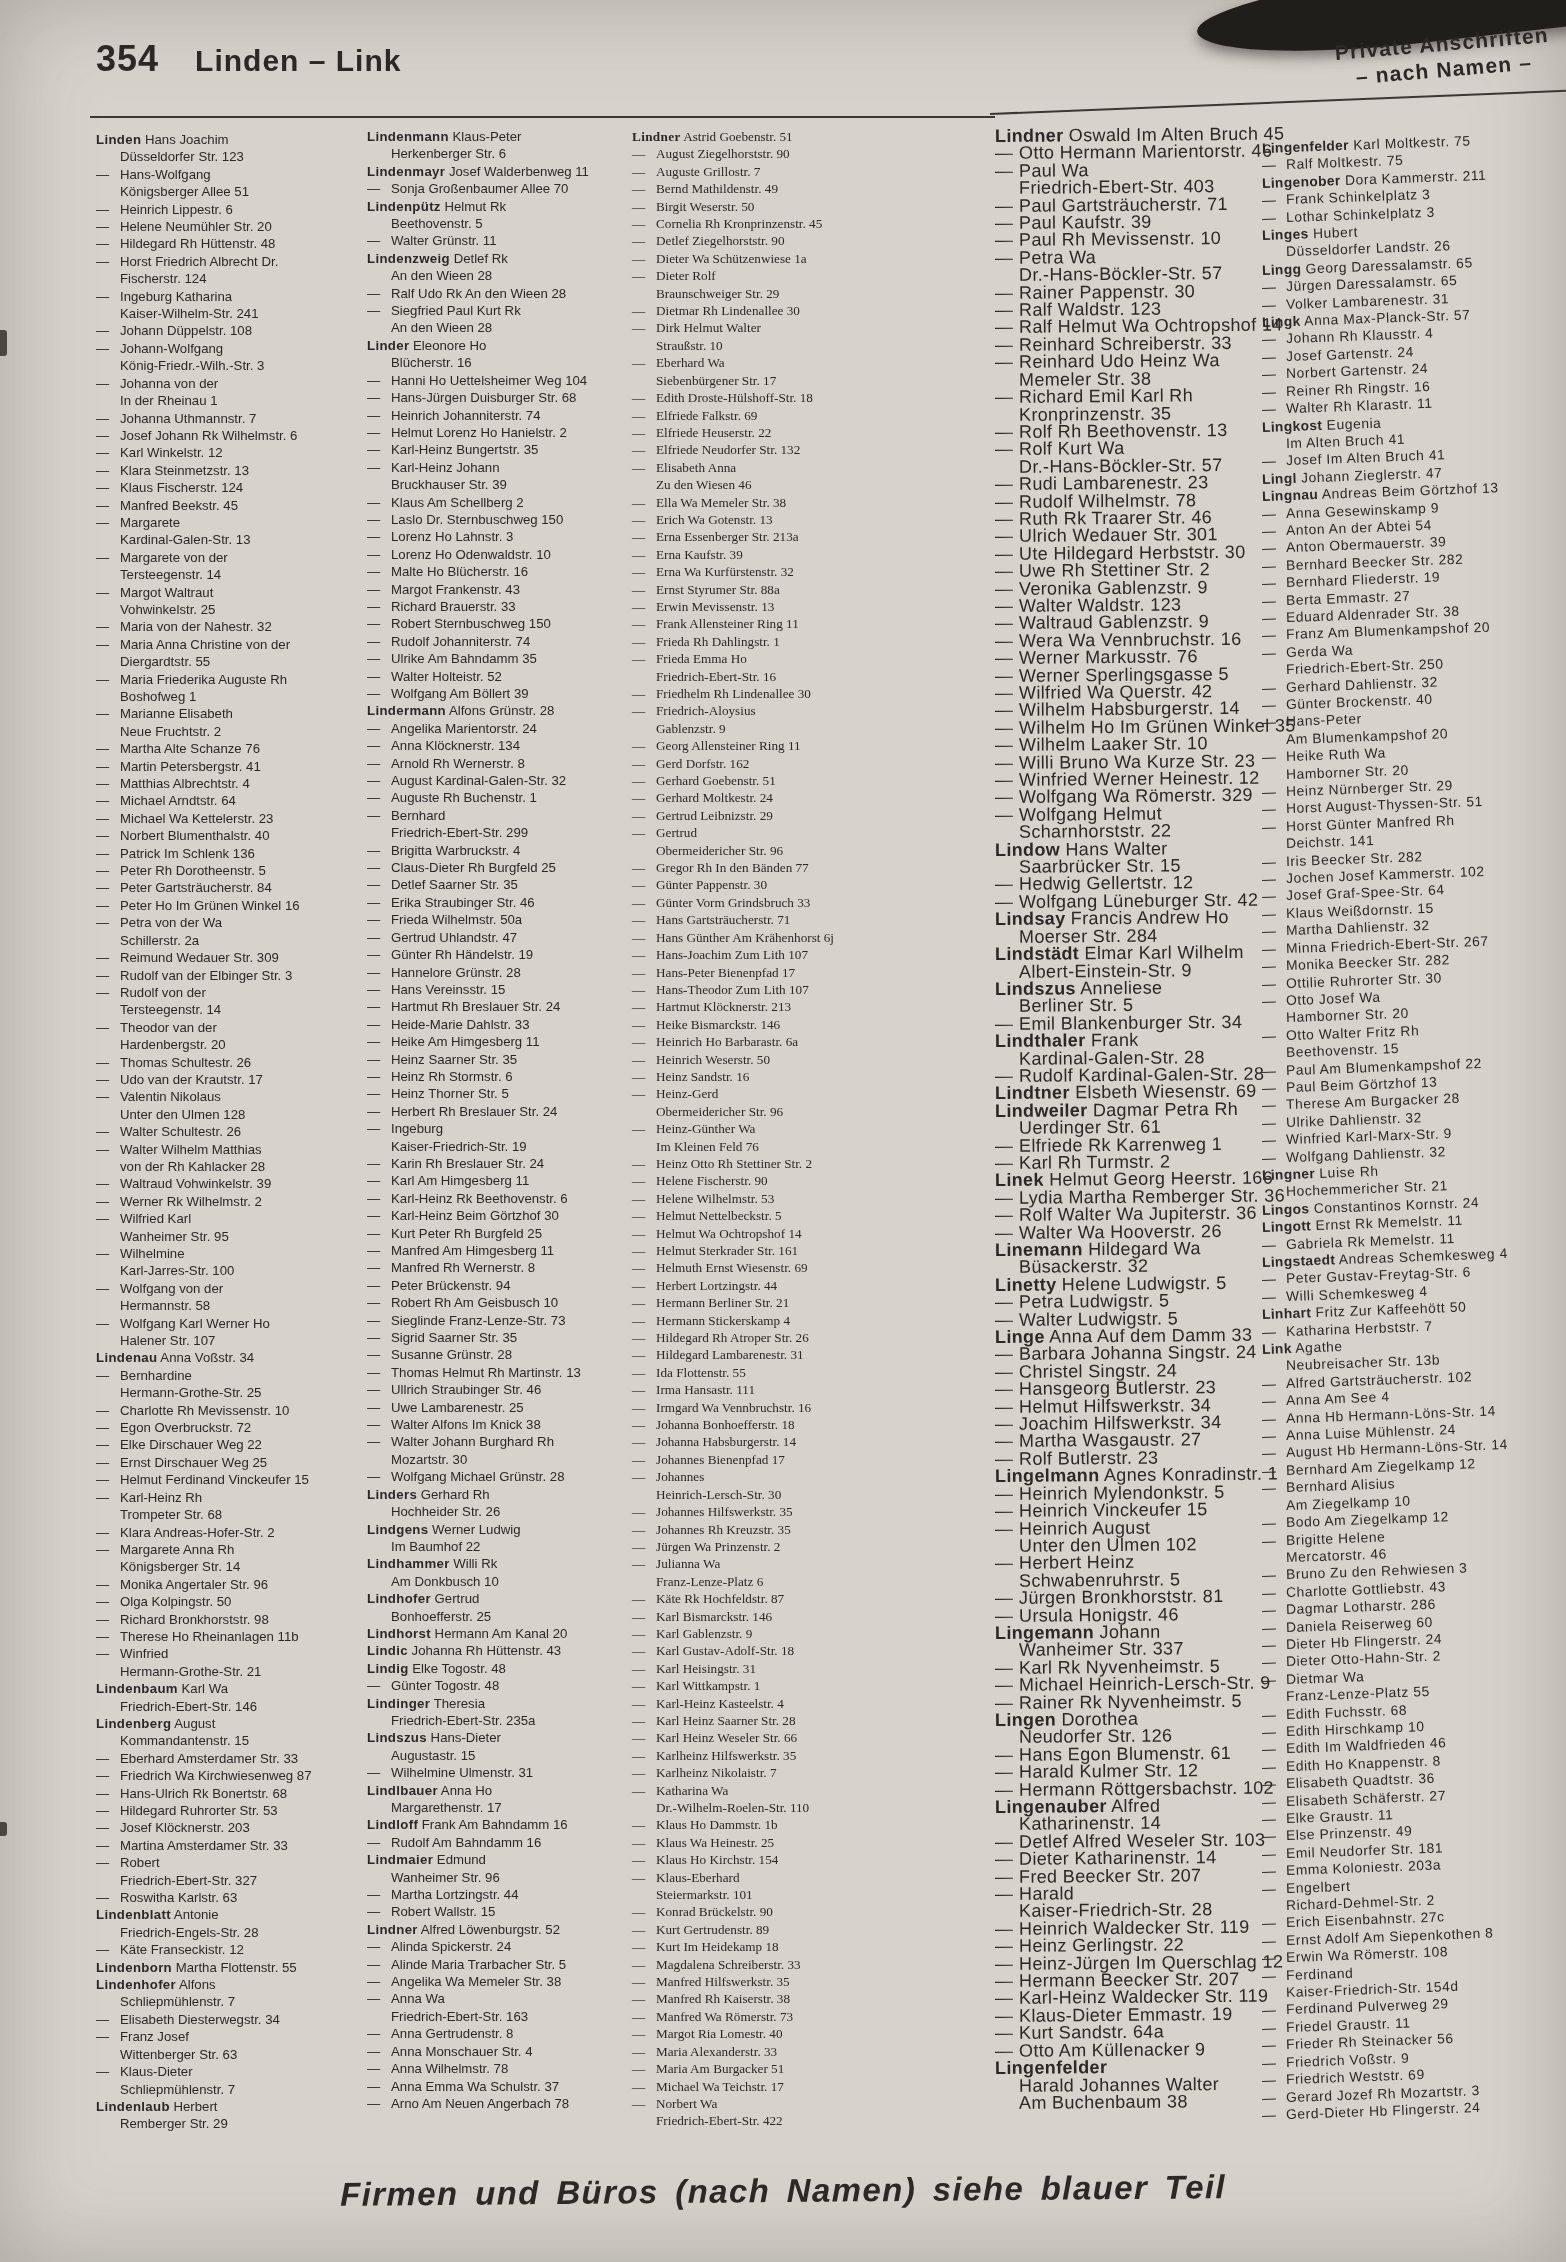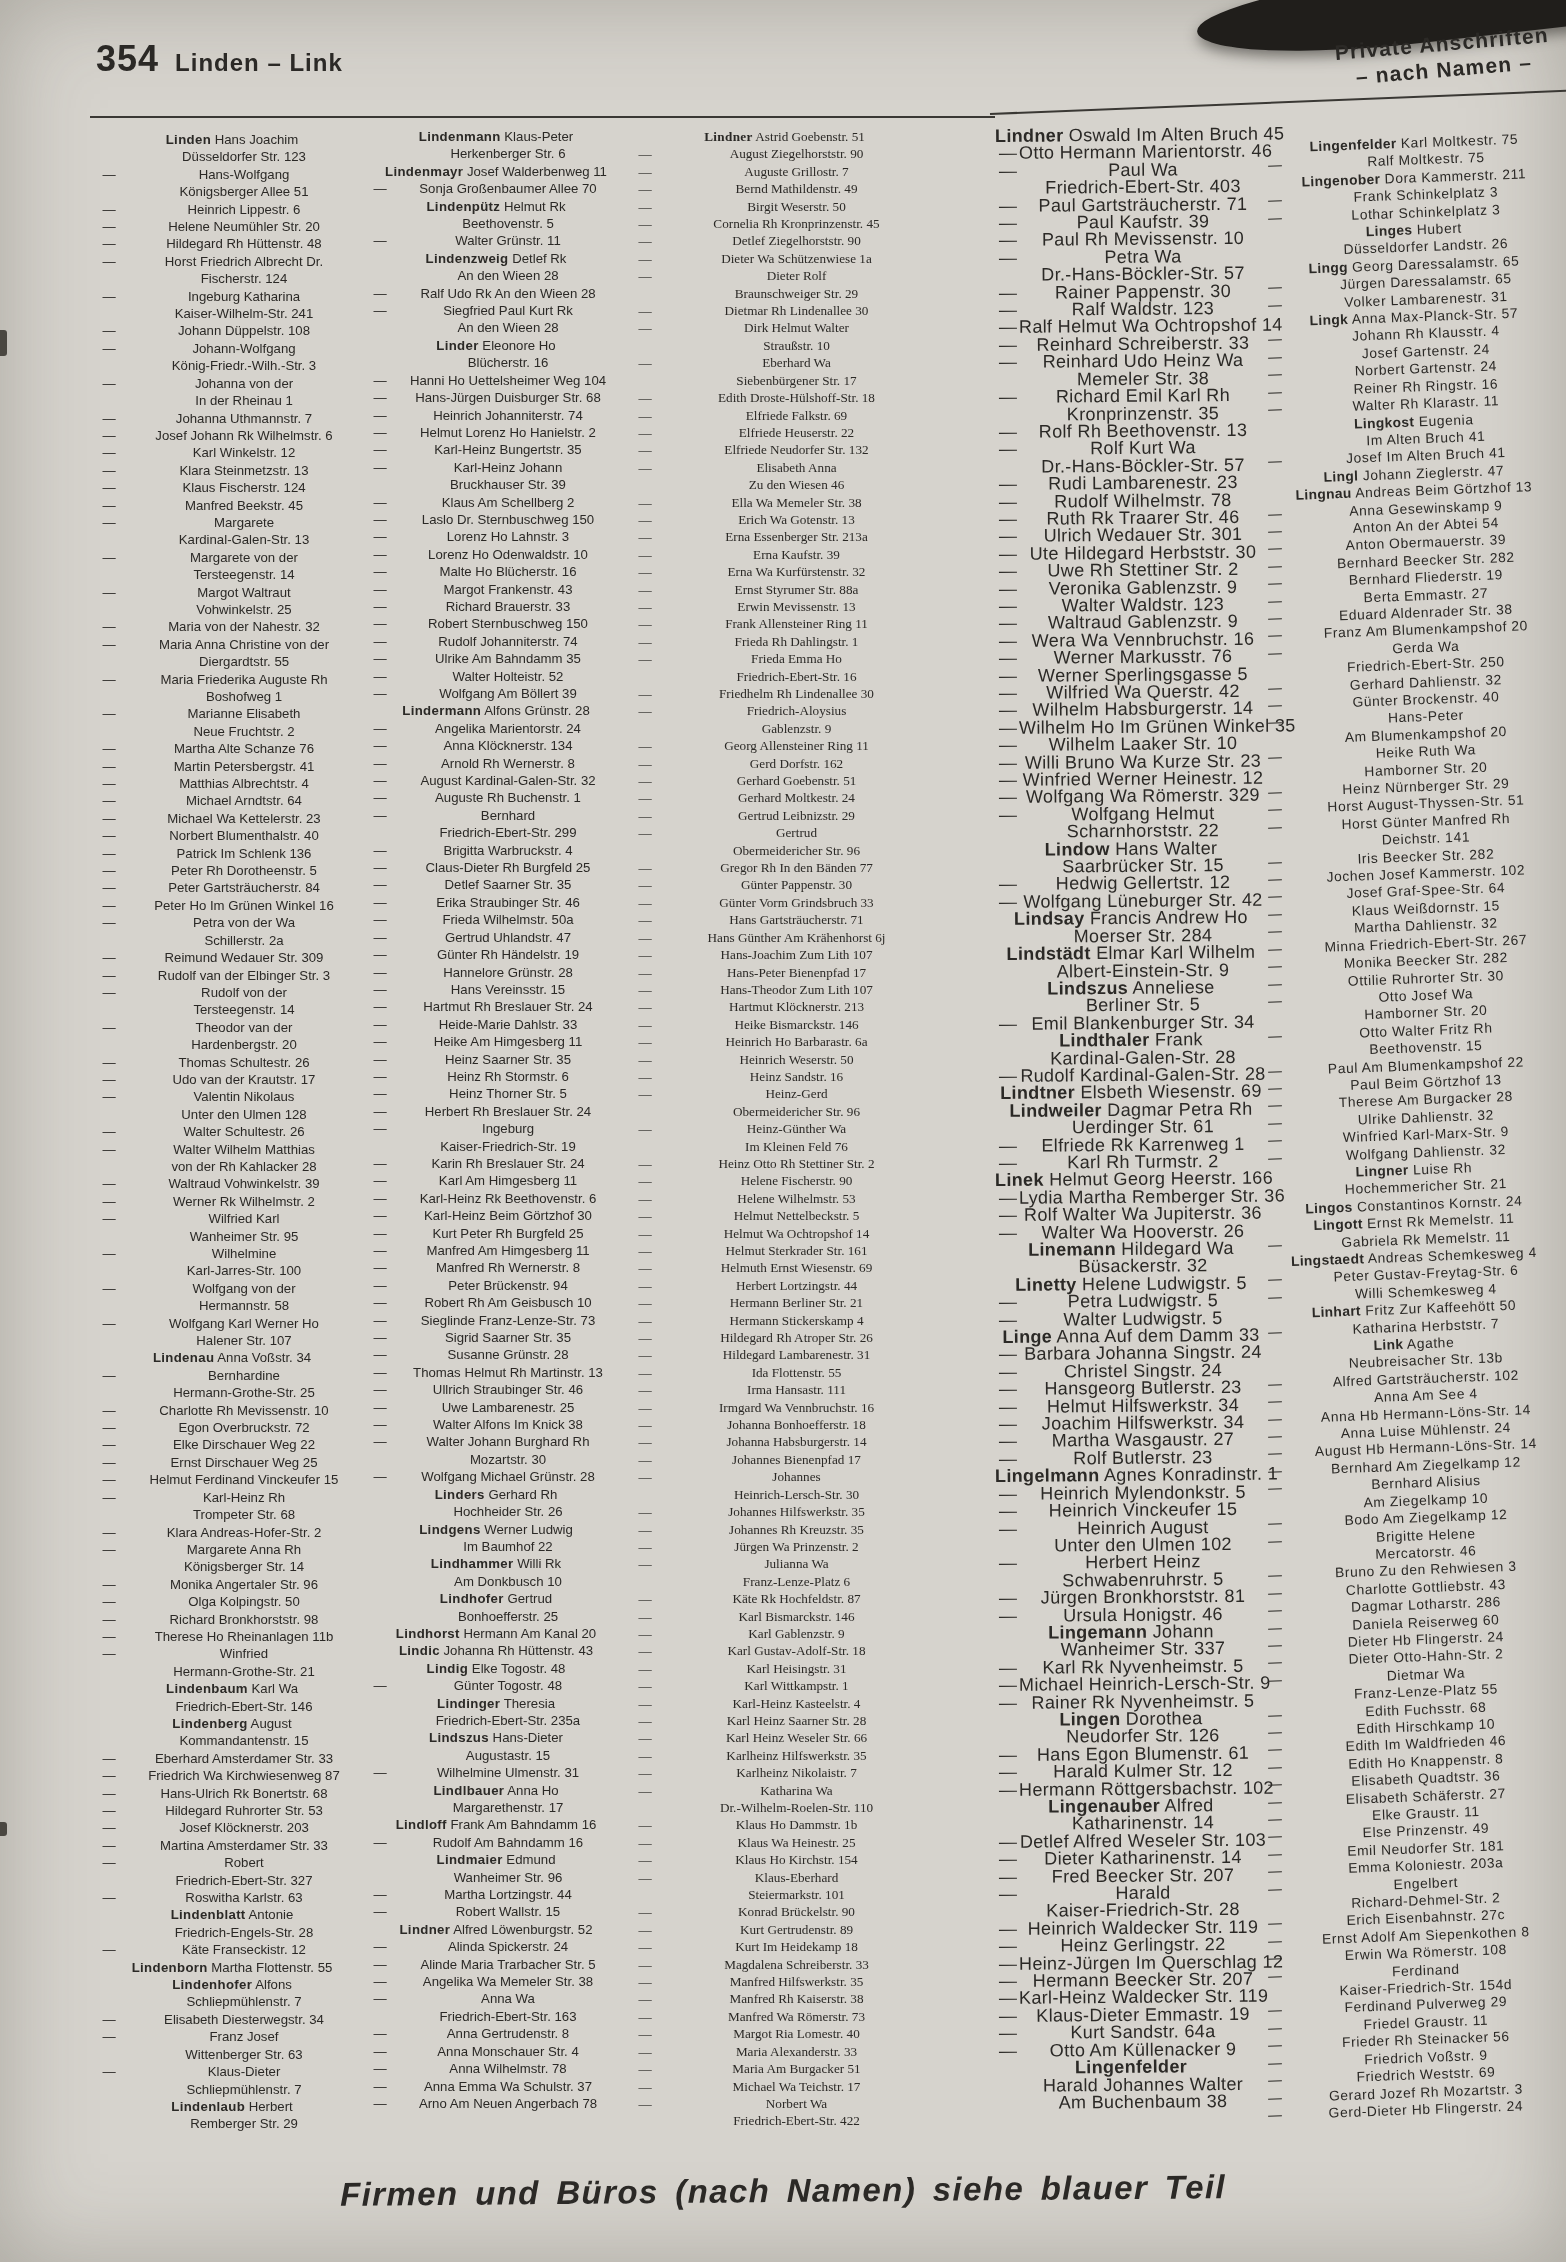--- a/index.html
+++ b/index.html
@@ -9,30 +9,30 @@
   .vignette{position:absolute;inset:0;pointer-events:none;
        box-shadow:inset 0 0 90px rgba(90,85,75,.35);}
   
   .curl{position:absolute;top:-26px;right:-60px;width:430px;height:70px;
        background:#201e1b;transform:rotate(-6.5deg);border-radius:50% 0 0 55%;
        box-shadow:0 6px 14px rgba(40,38,34,.55);}
   .edge-mark{position:absolute;left:0;width:7px;background:#4a4741;border-radius:0 3px 3px 0;}
   
   .hdr-left{position:absolute;left:96px;top:38px;display:flex;align-items:baseline;gap:16px;}
   .hdr-num{font-size:36px;font-weight:700;letter-spacing:1px;}
-  .hdr-range{font-size:24px;font-weight:700;letter-spacing:1px;}
+  .hdr-range{font-size:30px;font-weight:700;letter-spacing:1px;margin-left:20px;}
   .rule-a{position:absolute;left:90px;top:116px;width:905px;height:2px;background:#3a3834;}
   .rule-b{position:absolute;left:990px;top:113px;width:586px;height:2px;background:#3a3834;
        transform:rotate(-2.3deg);transform-origin:0 50%;}
   .hdr-right{position:absolute;right:18px;top:22px;text-align:center;
        transform:rotate(-4.8deg);transform-origin:100% 0;
        font-weight:700;font-size:21px;letter-spacing:1.2px;line-height:26px;}
   
   #cols{position:absolute;inset:0;}
-  .col{position:absolute;font-size:13.2px;line-height:17.4px;white-space:nowrap;text-align:center;}
+  .col{position:absolute;font-size:13.2px;line-height:17.4px;white-space:nowrap;}
   .col b{font-weight:700;letter-spacing:.35px;}
   .ln{position:relative;}
   .ln.i{padding-left:24px;}
   .ln.d{padding-left:24px;}
   .ln.d .dash{position:absolute;left:0;top:0;width:24px;letter-spacing:-2px;}
   .col1{left:96px;top:131px;width:272px;}
   .col2{left:367px;top:128px;width:258px;}
   .col3{left:632px;top:128px;width:305px;font-family:Liberation Serif, serif;}
   .col4{left:995px;top:128px;width:272px;font-size:18px;letter-spacing:.35px;}
   .col4 .ln{transform:rotate(-.5deg);transform-origin:0 50%;}

